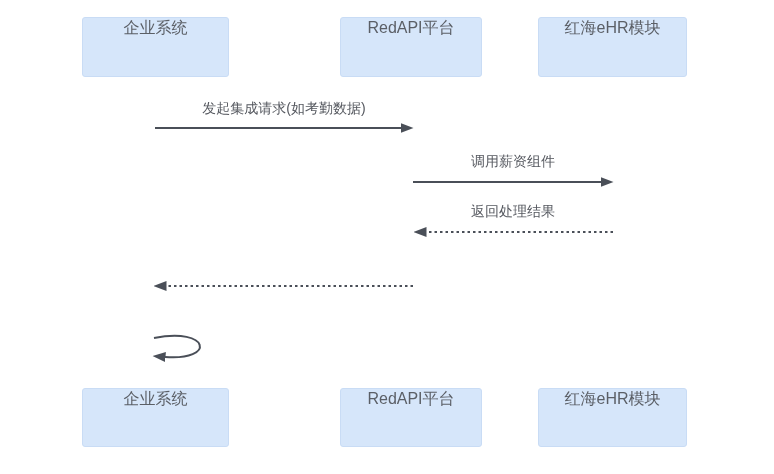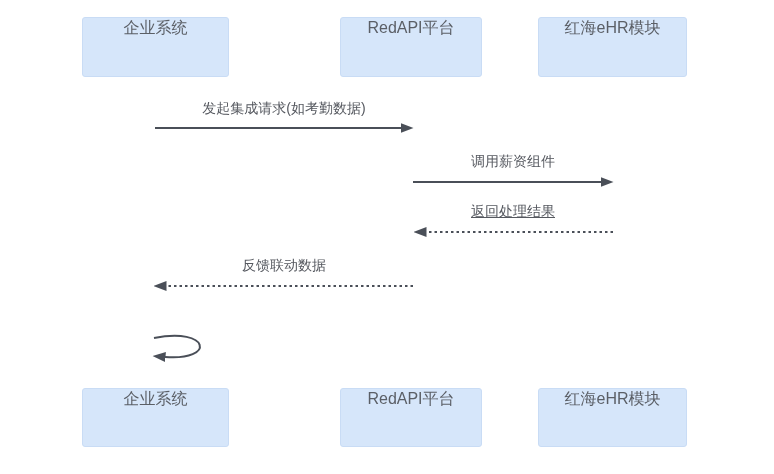--- a/index.html
+++ b/index.html
@@ -37,21 +37,21 @@
   .msg-label {
     position: absolute;
     transform: translateX(-50%);
     white-space: nowrap;
     color: var(--label-text, #55585f);
     font-size: 14px;
     line-height: 18px;
   }
   .msg-label-1 { left: 284px; top: 99px;  }
   .msg-label-2 { left: 513px; top: 152px; }
-  .msg-label-3 { left: 513px; top: 202px; text-decoration: underline; }
+  .msg-label-3 { left: 513px; top: 202px; }
   .msg-label-4 { left: 284px; top: 256px; }
   .msg-label-5 { left: 158px; top: 306px; }
 
   .wires {
     position: absolute;
     left: 0;
     top: 0;
   }
 </style>
 </head>
@@ -83,21 +83,20 @@
     <line x1="613" y1="232" x2="426" y2="232" stroke="#4a4f58" stroke-width="2" stroke-dasharray="2.5 3" marker-end="url(#arrowhead)"></line>
 
     <line x1="413" y1="286" x2="166" y2="286" stroke="#4a4f58" stroke-width="2" stroke-dasharray="2.5 3" marker-end="url(#arrowhead)"></line>
 
     <path d="M 154,338 C 210,327 216,361 165,357" fill="none" stroke="#4a4f58" stroke-width="2" marker-end="url(#arrowhead)"></path>
   </svg>
 
   <div class="msg-label msg-label-2">调用薪资组件</div>
   <div class="msg-label msg-label-1">发起集成请求(如考勤数据)</div>
   <div class="msg-label msg-label-3">返回处理结果</div>
-  <div class="msg-label msg-label-4">反馈联动数据</div>
 
   <div class="actor-box actor-bottom-1">
     <span>企业系统</span>
   </div>
   <div class="actor-box actor-bottom-2">
     <span>RedAPI平台</span>
   </div>
   <div class="actor-box actor-bottom-3">
     <span>红海eHR模块</span>
   </div>

